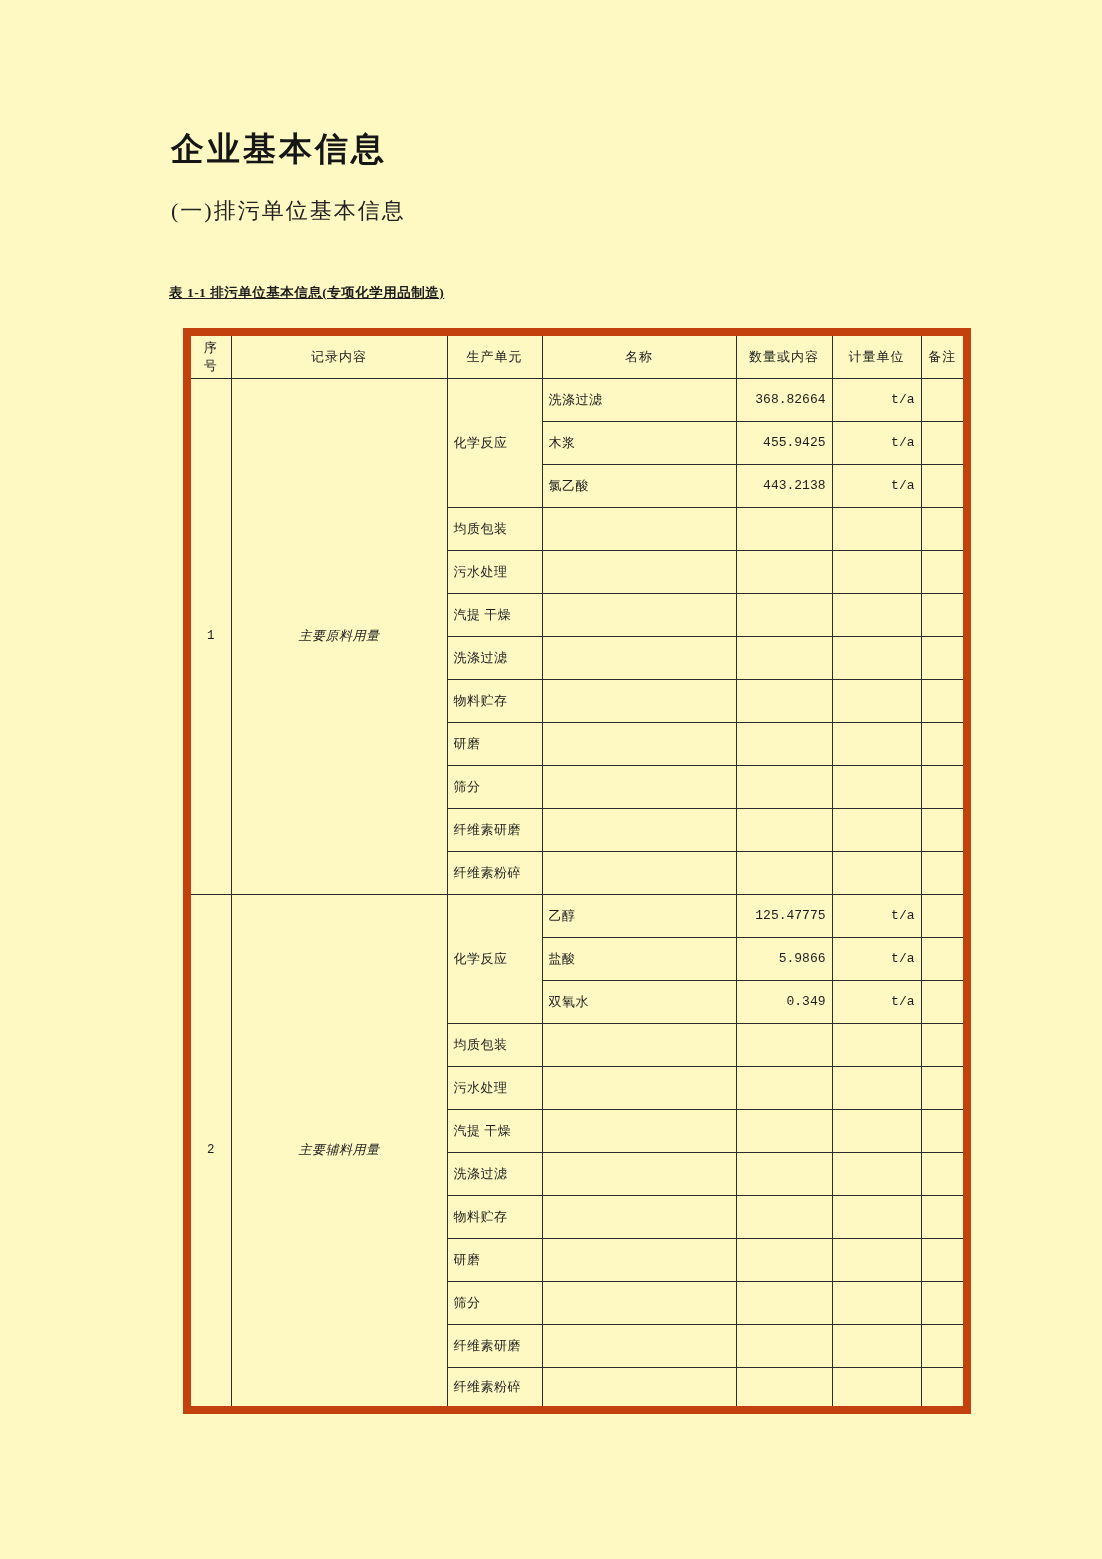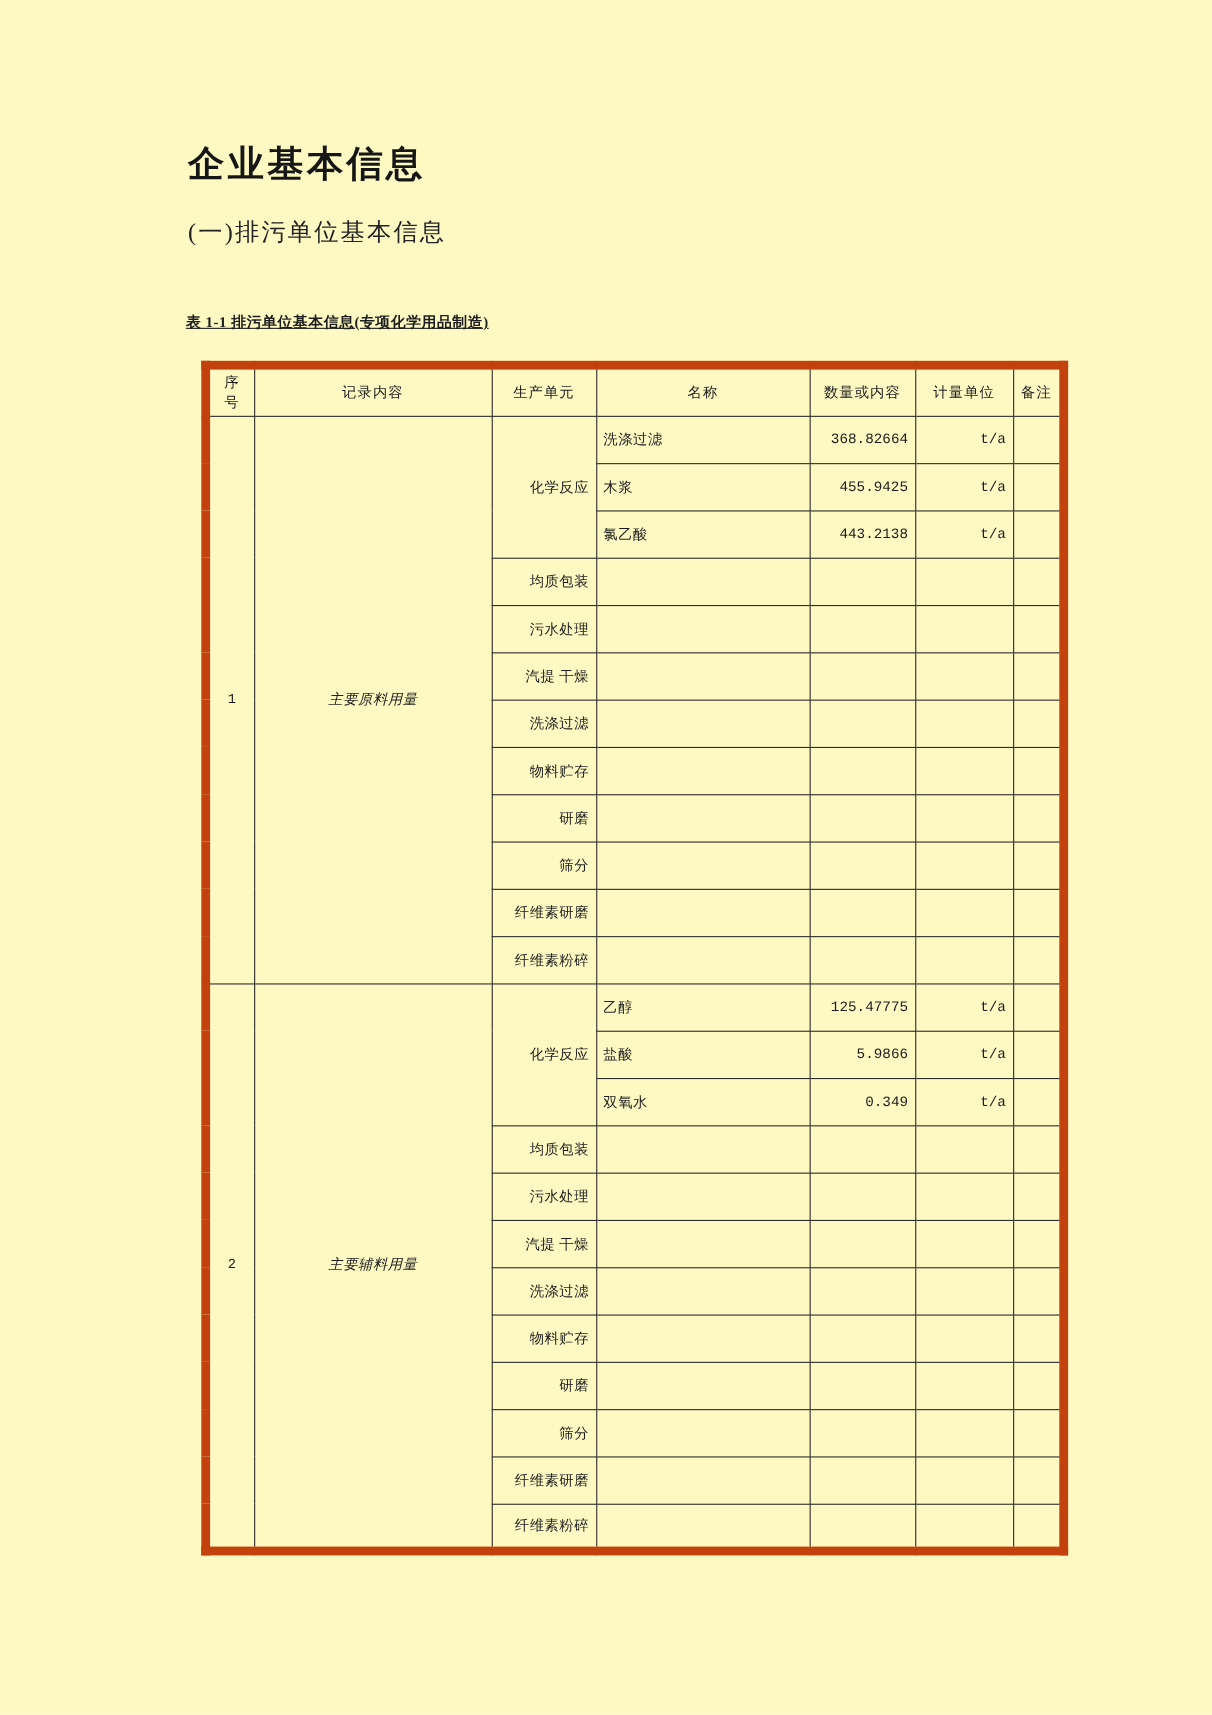--- a/index.html
+++ b/index.html
@@ -61,21 +61,21 @@
     padding: 0 6px;
     overflow: hidden;
     vertical-align: middle;
     background: transparent;
   }
   tr.header-row { height: 46px; }
   tr.data-row   { height: 43px; }
   th { text-align: center; letter-spacing: 1px; color: #1c1c1c; }
   .c-index  { text-align: center; }
   .c-record { text-align: center; padding-left: 9px; letter-spacing: 0.5px; font-style: italic; }
-  .c-unit   { text-align: right; padding-left: 8px; letter-spacing: 0.5px; margin-top: 42px; }
+  .c-unit   { text-align: left; padding-left: 8px; letter-spacing: 0.5px; margin-top: 42px; }
   .c-name   { text-align: left; padding-left: 9px; letter-spacing: 0.5px; }
   .c-qty, .c-measure {
     text-align: right;
     padding-left: 7px;
     font-family: "Liberation Mono", "DejaVu Sans Mono", monospace;
     font-size: 12.5px;
   }
   .c-index.body-num {
     font-family: "Liberation Mono", "DejaVu Sans Mono", monospace;
     font-size: 12.5px;

